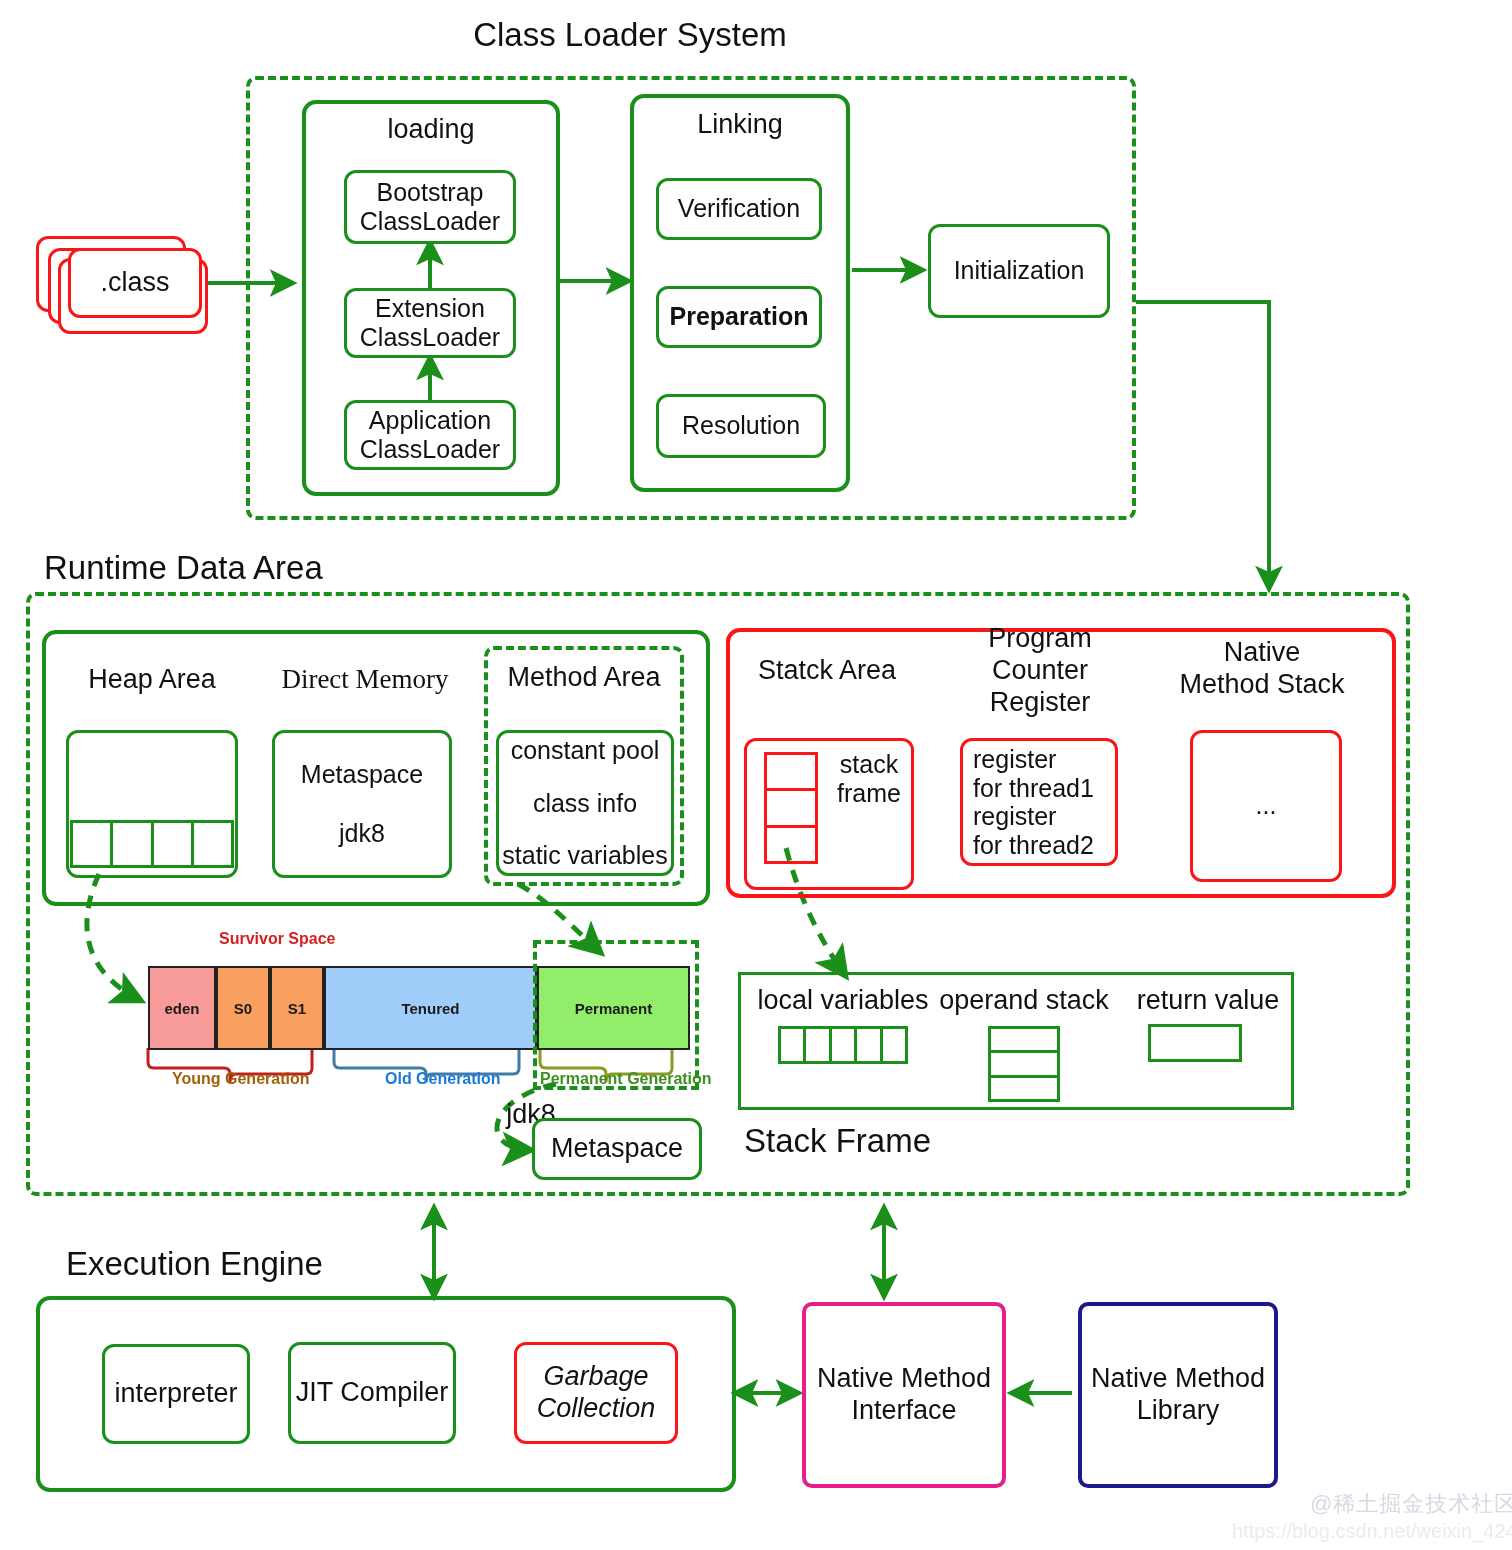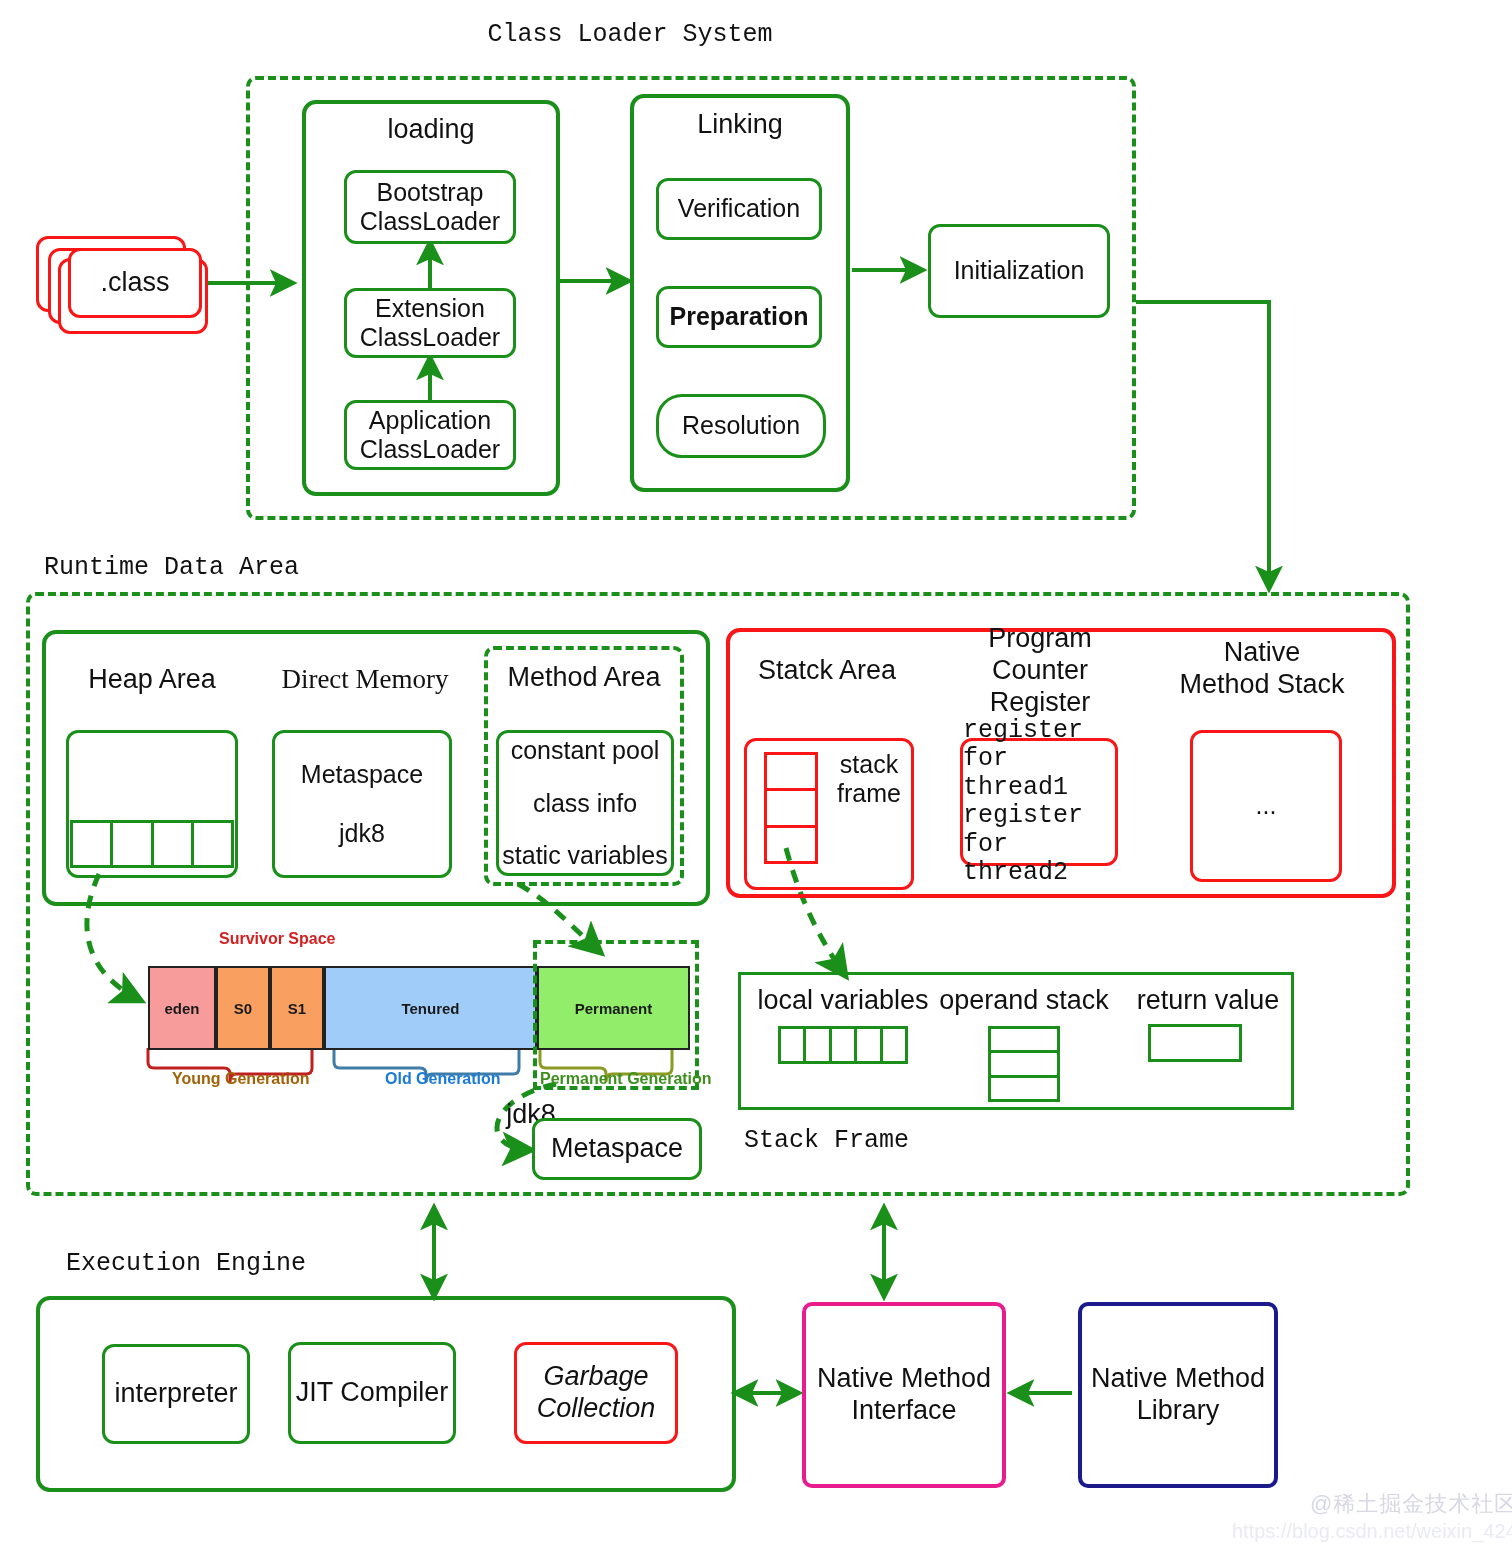--- a/index.html
+++ b/index.html
@@ -47,21 +47,21 @@
   }
   .g-solid  { border: 3px solid #1a8f1a; border-radius: 12px; }
   .g-solid2 { border: 4px solid #1a8f1a; border-radius: 14px; }
   .g-dash   { border: 4px dashed #1a8f1a; border-radius: 10px; }
   .r-solid  { border: 3px solid #fa1616; border-radius: 12px; }
   .r-solid2 { border: 4px solid #fa1616; border-radius: 14px; }
   .pink     { border: 4px solid #e81c8c; border-radius: 10px; }
   .navy     { border: 4px solid #1a1a8c; border-radius: 10px; }
   .sq-g     { border: 3px solid #1a8f1a; border-radius: 0; }
 
-  .ttl { font-size: 25px; color: #111; font-family: Liberation Mono, monospace; }
+  .ttl { font-size: 33px; color: #111; }
   .t24 { font-size: 25px; }
   .t26 { font-size: 27px; }
 
   svg.overlay {
     position: absolute;
     left: 0; top: 0;
     width: 1512px; height: 1550px;
     pointer-events: none;
   }
 
@@ -218,21 +218,21 @@
   <div class="box g-solid t24" style="left:344px; top:288px; width:172px; height:70px;">Extension
 ClassLoader</div>
   <div class="box g-solid t24" style="left:344px; top:400px; width:172px; height:70px;">Application
 ClassLoader</div>
 
   <div class="abs g-solid2" style="left:630px; top:94px; width:220px; height:398px;"></div>
   <div class="lbl t26" style="left:630px; top:108px; width:220px; height:34px;">Linking</div>
 
   <div class="box g-solid t24" style="left:656px; top:178px; width:166px; height:62px;">Verification</div>
   <div class="box g-solid t24" style="left:656px; top:286px; width:166px; height:62px;font-weight:bold;">Preparation</div>
-  <div class="box g-solid t24" style="left:656px; top:394px; width:170px; height:64px;border-radius:26px;">Resolution</div>
+  <div class="box g-solid t24" style="left:656px; top:394px; width:170px; height:64px;">Resolution</div>
 
   <div class="box g-solid t24" style="left:928px; top:224px; width:182px; height:94px;">Initialization</div>
 
   <div class="lbl ttl" style="left:44px; top:552px; width:300px; height:32px; justify-content:flex-start;">Runtime Data Area</div>
 
   <div class="abs g-dash" style="left:26px; top:592px; width:1384px; height:604px;"></div>
 
   <div class="abs g-solid2" style="left:42px; top:630px; width:668px; height:276px;"></div>
 
   <div class="lbl t26" style="left:62px; top:662px; width:180px; height:36px;">Heap Area</div>
@@ -264,21 +264,21 @@
   <div class="rowgrid-r" style="left:764px; top:752px; width:54px; height:112px;">
     <i></i>
       <i></i>
       <i></i>
   </div>
   <div class="lbl t24" style="left:824px; top:748px; width:90px; height:62px;">stack
 frame</div>
 
   <div class="lbl t26" style="left:940px; top:640px; width:200px; height:62px;">Program
 Counter Register</div>
-  <div class="box r-solid t24" style="left:960px; top:738px; width:158px; height:128px; justify-content:flex-start; padding-left:0; text-align:left; line-height:1.14;font-family:Liberation Mono, monospace;">register
+  <div class="box r-solid t24" style="left:960px; top:738px; width:158px; height:128px; justify-content:flex-start; padding-left:10px; text-align:left; line-height:1.14;">register
 for thread1
 register
 for thread2</div>
 
   <div class="lbl t26" style="left:1174px; top:638px; width:176px; height:62px;">Native
 Method Stack</div>
   <div class="box r-solid t24" style="left:1190px; top:730px; width:152px; height:152px;">...</div>
 
   <div class="genlabel" style="left:219px; top:930px; color:#d32020;">Survivor Space</div>
 

